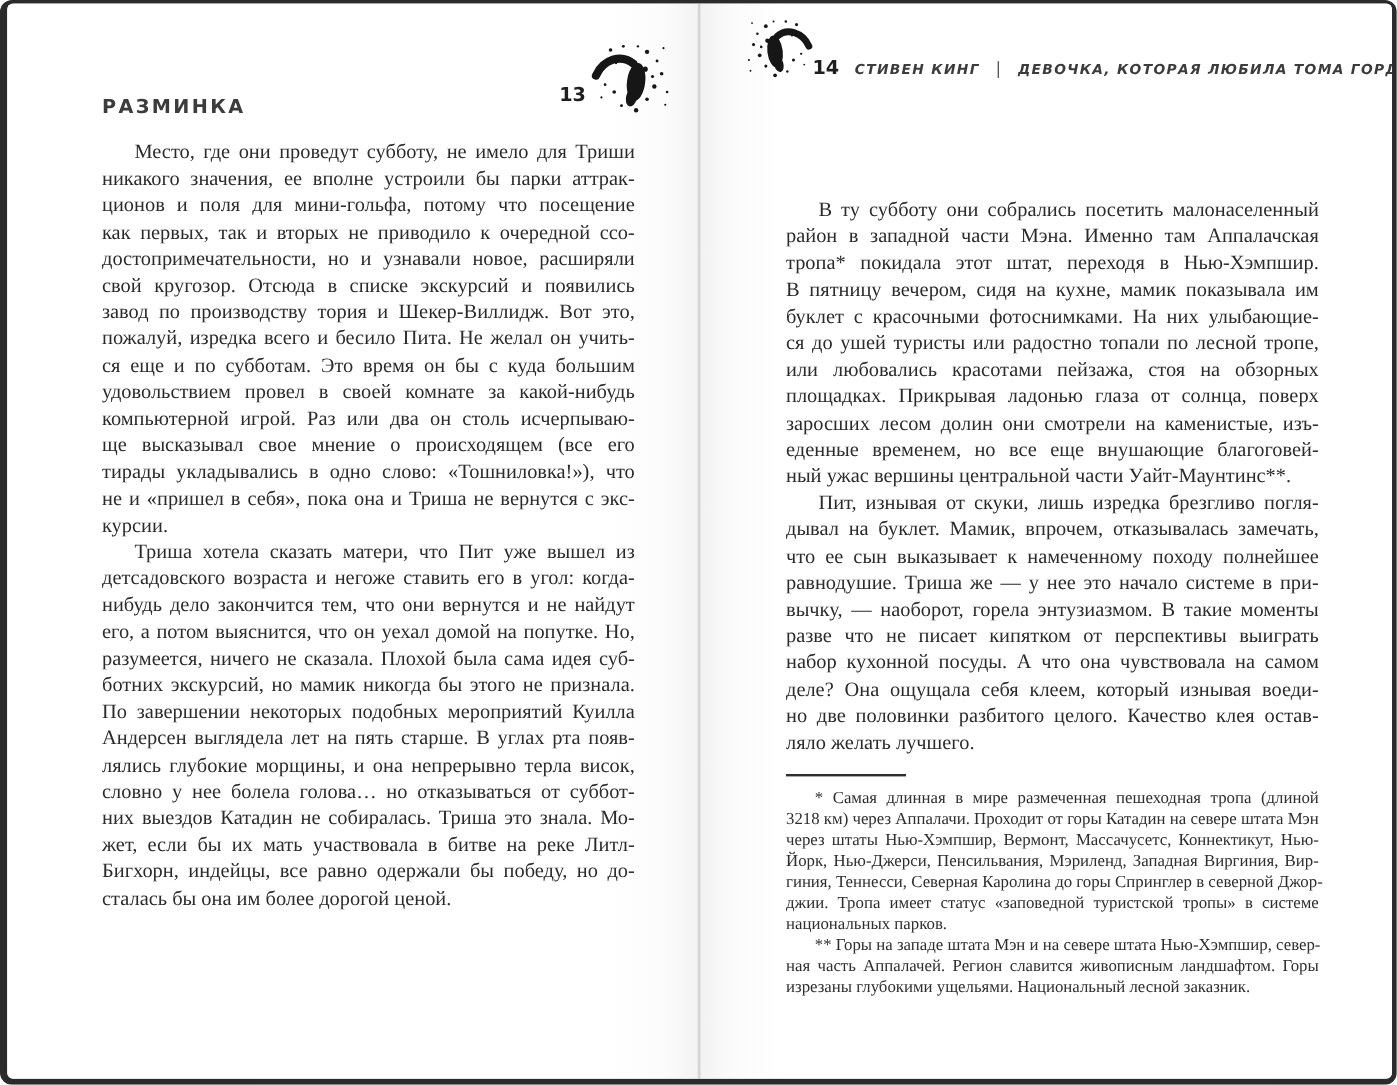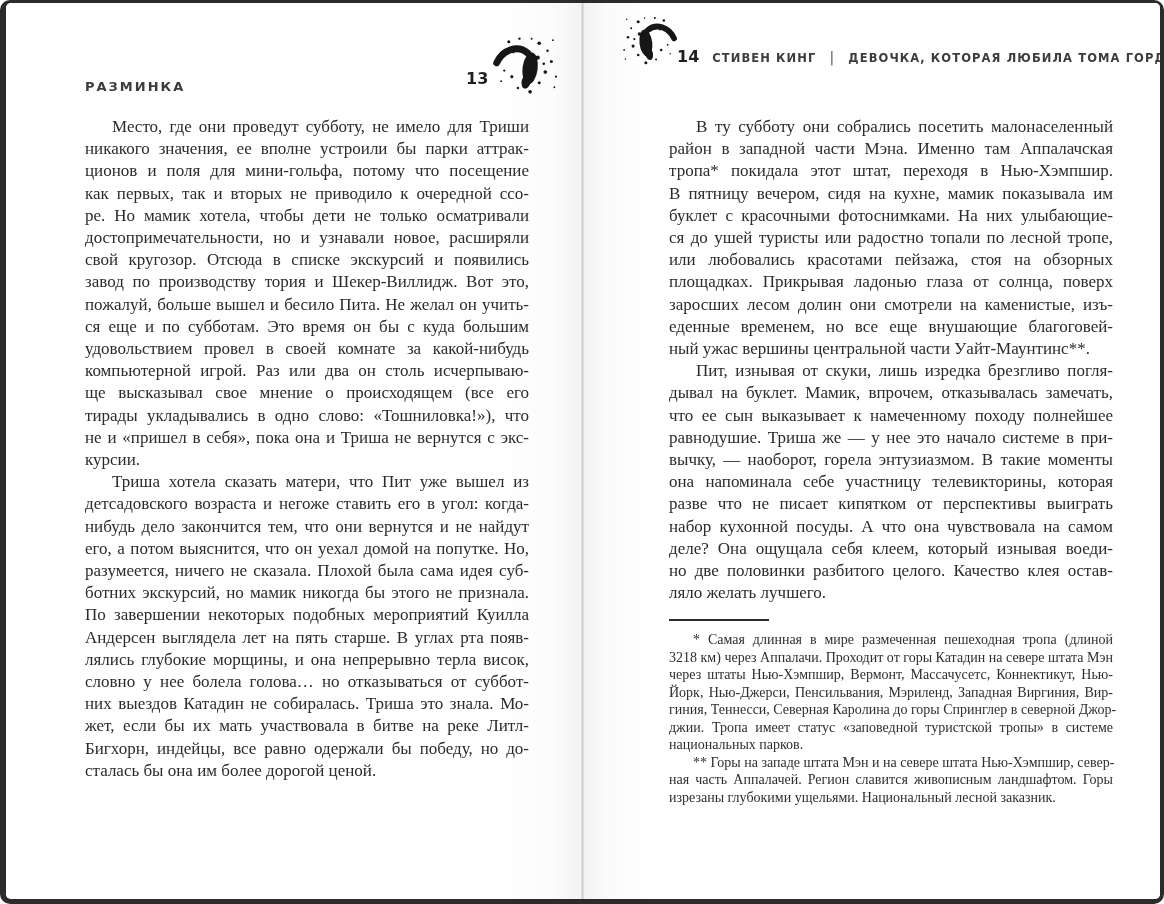--- a/index.html
+++ b/index.html
@@ -39,21 +39,21 @@
     background: linear-gradient(to right, rgba(0,0,0,0.02), rgba(0,0,0,0.16) 55%, rgba(0,0,0,0.04));
   }
   .running-head {
     position: absolute;
     font-family: "DejaVu Sans", sans-serif;
     font-weight: bold;
     color: #3c3c3c;
   }
   .rh-left {
     left: 79px; top: 76px;
-    font-size: 13px; letter-spacing: 2px;
+    font-size: 16px; letter-spacing: 2px;
   }
   .page-num {
     font-family: "DejaVu Sans", sans-serif;
     font-weight: bold;
     font-size: 16px;
     color: #1f1f1f;
   }
   .corner-l { position: absolute; top: 26px; left: 456px; width: 102px; height: 78px; }
   .corner-l .page-num { position: absolute; left: 4px; top: 40px; }
   .corner-l .splat { position: absolute; right: 2px; top: 0; width: 76px; height: 74px; }
@@ -61,29 +61,30 @@
   .rh-row {
     position: absolute; left: 94px; top: 44px;
     display: flex; align-items: baseline; gap: 13px;
   }
   .rh-text {
     font-family: "DejaVu Sans", sans-serif;
     font-weight: bold;
     font-size: 11.5px; letter-spacing: 1.1px;
     color: #3c3c3c;
     white-space: nowrap;
+    font-style: italic;
   }
   .rh-sep { color: #5a5a5a; font-weight: normal; font-size: 14px; }
   .text-col {
     position: absolute; top: 113px; width: 444px;
     font-size: 17px; line-height: 22.2px;
     color: #2b2b2b;
   }
   .page.left  .text-col { left: 79px; }
-  .page.right .text-col { left: 86px; }
+  .page.right .text-col { left: 72px; margin-top: 48px; }
   .para { margin: 0; }
   .line {
     white-space: nowrap;
     text-align: justify;
     text-align-last: justify;
   }
   .line.last { text-align-last: left; }
   .line.first { text-indent: 27px; }
   .footnote-rule {
     width: 100px; height: 0;
@@ -142,25 +143,24 @@
           <use href="#splatter"></use>
         </svg>
       </div>
 
       <div class="text-col">
           <div class="para">
             <div class="line first">Место, где они проведут субботу, не имело для Триши</div>
             <div class="line">никакого значения, ее вполне устроили бы парки аттрак-</div>
             <div class="line">ционов и поля для мини-гольфа, потому что посещение</div>
             <div class="line">как первых, так и вторых не приводило к очередной ссо-</div>
-            <div class="line">ре. Но мамик хотела, чтобы дети не только осматривали</div>
             <div class="line">достопримечательности, но и узнавали новое, расширяли</div>
             <div class="line">свой кругозор. Отсюда в списке экскурсий и появились</div>
             <div class="line">завод по производству тория и Шекер-Виллидж. Вот это,</div>
-            <div class="line">пожалуй, больше вышел и бесило Пита. Не желал он учить-</div>
+            <div class="line">пожалуй, изредка всего и бесило Пита. Не желал он учить-</div>
             <div class="line">ся еще и по субботам. Это время он бы с куда большим</div>
             <div class="line">удовольствием провел в своей комнате за какой-нибудь</div>
             <div class="line">компьютерной игрой. Раз или два он столь исчерпываю-</div>
             <div class="line">ще высказывал свое мнение о происходящем (все его</div>
             <div class="line">тирады укладывались в одно слово: «Тошниловка!»), что</div>
             <div class="line">не и «пришел в себя», пока она и Триша не вернутся с экс-</div>
             <div class="line last">курсии.</div>
           </div>
           <div class="para">
             <div class="line first">Триша хотела сказать матери, что Пит уже вышел из</div>
@@ -207,21 +207,20 @@
               <div class="line">заросших лесом долин они смотрели на каменистые, изъ-</div>
               <div class="line">еденные временем, но все еще внушающие благоговей-</div>
               <div class="line last">ный ужас вершины центральной части Уайт-Маунтинс**.</div>
             </div>
             <div class="para">
               <div class="line first">Пит, изнывая от скуки, лишь изредка брезгливо погля-</div>
               <div class="line">дывал на буклет. Мамик, впрочем, отказывалась замечать,</div>
               <div class="line">что ее сын выказывает к намеченному походу полнейшее</div>
               <div class="line">равнодушие. Триша же — у нее это начало системе в при-</div>
               <div class="line">вычку, — наоборот, горела энтузиазмом. В такие моменты</div>
-              <div class="line">она напоминала себе участницу телевикторины, которая</div>
               <div class="line">разве что не писает кипятком от перспективы выиграть</div>
               <div class="line">набор кухонной посуды. А что она чувствовала на самом</div>
               <div class="line">деле? Она ощущала себя клеем, который изнывая воеди-</div>
               <div class="line">но две половинки разбитого целого. Качество клея остав-</div>
               <div class="line last">ляло желать лучшего.</div>
             </div>
           </div>
         <div class="footnote-rule"></div>
         <div class="footnotes">
             <div class="para">

